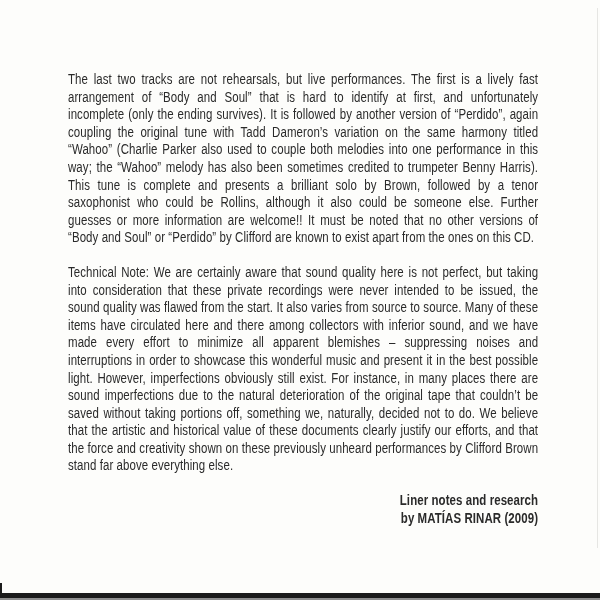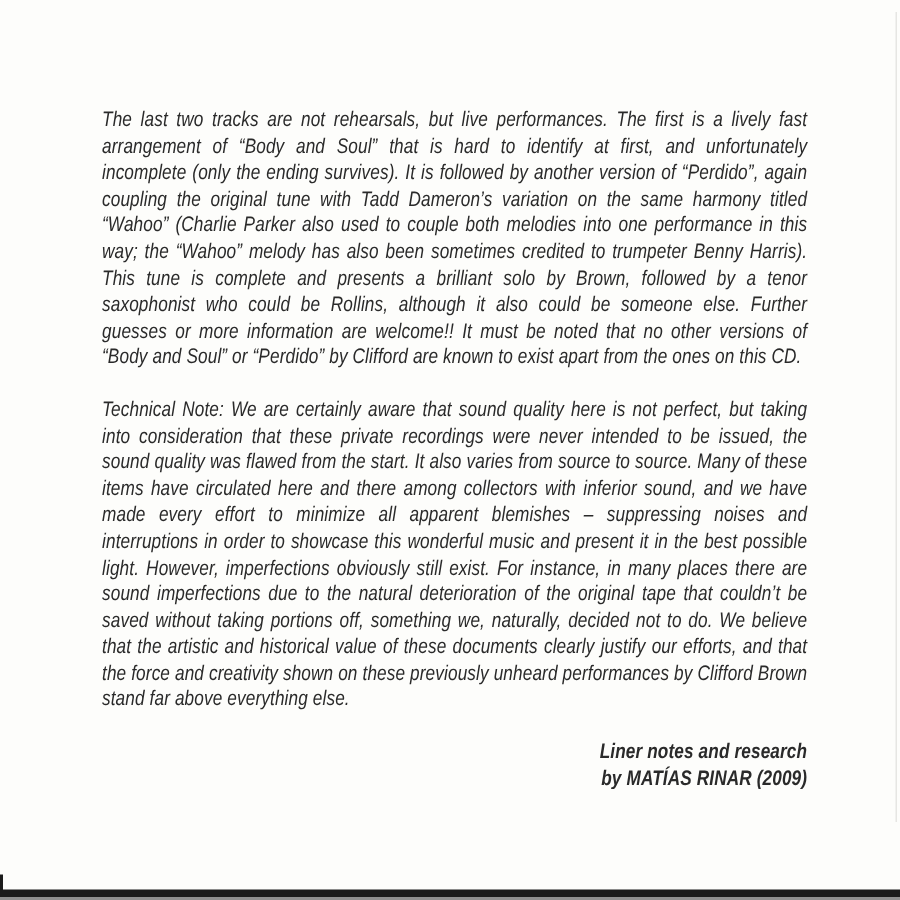--- a/index.html
+++ b/index.html
@@ -11,21 +11,20 @@
     height: 600px;
     background: var(--paper, #fdfdfb);
     font-family: "Liberation Sans", sans-serif;
   }
   .page {
     position: relative;
     width: 600px;
     height: 600px;
     background: var(--paper, #fdfdfb);
     overflow: hidden;
-    font-style: italic;
   }
   
   .content {
     position: absolute;
     left: 68px;
     top: 71px;
     width: 574px;               
     transform: scaleX(0.819);
     transform-origin: 0 0;
     color: var(--ink, #2a2a2a);

